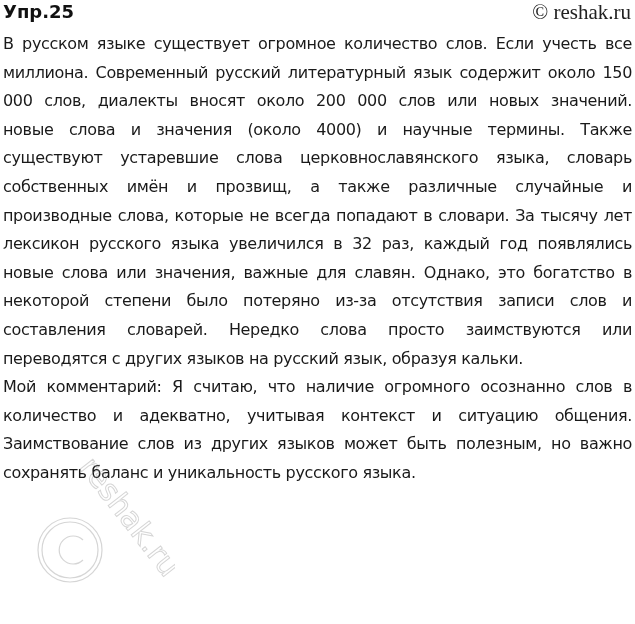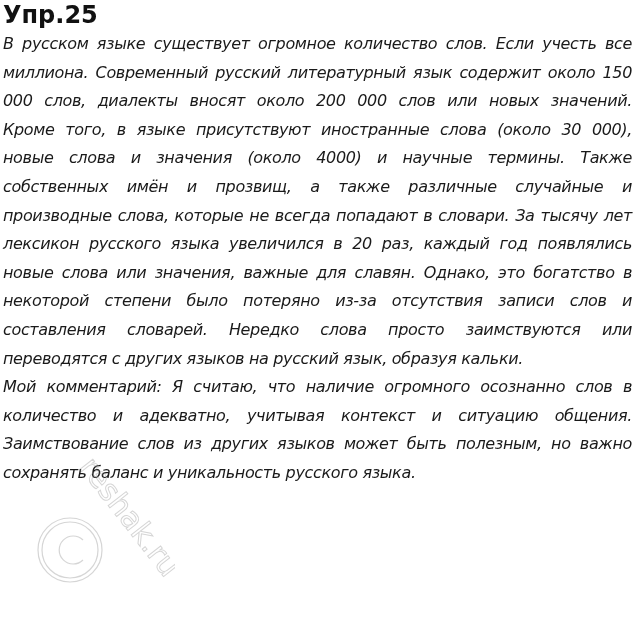--- a/index.html
+++ b/index.html
@@ -1,42 +1,43 @@
 <!DOCTYPE html>
 <html><head>
 <meta charset="utf-8">
 <style>
   html, body { margin: 0; padding: 0; background: #ffffff; }
   body { width: 635px; height: 624px; overflow: hidden; position: relative; font-family: "DejaVu Sans", sans-serif; color: #111; }
   .header { position: absolute; top: 0; left: 0; width: 635px; height: 28px; }
-  .title { position: absolute; left: 3px; top: 1px; font-family: "DejaVu Sans", sans-serif; font-weight: bold; font-size: 24px; letter-spacing: 0px; color: #111; }
+  .title { position: absolute; left: 3px; top: 1px; font-family: "DejaVu Sans", sans-serif; font-weight: bold; font-size: 18px; letter-spacing: 0px; color: #111; }
   .copyright { position: absolute; right: 4px; top: 0px; font-family: "Liberation Serif", serif; font-size: 21px; color: #222; }
-  .body-text { position: absolute; left: 3px; top: 30px; width: 629px; font-family: "DejaVu Sans", sans-serif; font-size: 16px; line-height: 28.6px; color: #1a1a1a; font-style: italic; }
+  .body-text { position: absolute; left: 3px; top: 30px; width: 629px; font-family: "DejaVu Sans", sans-serif; font-size: 16px; line-height: 28.6px; color: #1a1a1a; }
   .para { margin: 0; text-align: justify; text-align-last: left; letter-spacing: -0.35px; word-spacing: 0px; }
   .line { display: block; text-align: justify; text-align-last: justify; white-space: nowrap; height: 28.6px; }
   .line.last { text-align-last: left; }
   .watermark { position: absolute; left: 25px; top: 455px; width: 150px; height: 150px; pointer-events: none; opacity: 0.35; }
 </style>
 </head>
 <body>
 
 <div class="header">
   <div class="title">Упр.25</div>
+  <div class="copyright">© reshak.ru</div>
 </div>
 
 <div class="body-text">
   <div class="para">
     <span class="line">В русском языке существует огромное количество слов. Если учесть все</span>
     <span class="line">миллиона. Современный русский литературный язык содержит около 150</span>
     <span class="line">000 слов, диалекты вносят около 200 000 слов или новых значений.</span>
-    <span class="line">Кроме того, в языке присутствуют иностранные слова (около 30 000),</span>
     <span class="line">новые слова и значения (около 4000) и научные термины. Также</span>
+    <span class="line">существуют устаревшие слова церковнославянского языка, словарь</span>
     <span class="line">собственных имён и прозвищ, а также различные случайные и</span>
     <span class="line">производные слова, которые не всегда попадают в словари. За тысячу лет</span>
-    <span class="line">лексикон русского языка увеличился в 20 раз, каждый год появлялись</span>
+    <span class="line">лексикон русского языка увеличился в 32 раз, каждый год появлялись</span>
     <span class="line">новые слова или значения, важные для славян. Однако, это богатство в</span>
     <span class="line">некоторой степени было потеряно из-за отсутствия записи слов и</span>
     <span class="line">составления словарей. Нередко слова просто заимствуются или</span>
     <span class="line last">переводятся с других языков на русский язык, образуя кальки.</span>
   </div>
   <div class="para">
     <span class="line">Мой комментарий: Я считаю, что наличие огромного осознанно слов в</span>
     <span class="line">количество и адекватно, учитывая контекст и ситуацию общения.</span>
     <span class="line">Заимствование слов из других языков может быть полезным, но важно</span>
     <span class="line last">сохранять баланс и уникальность русского языка.</span>

